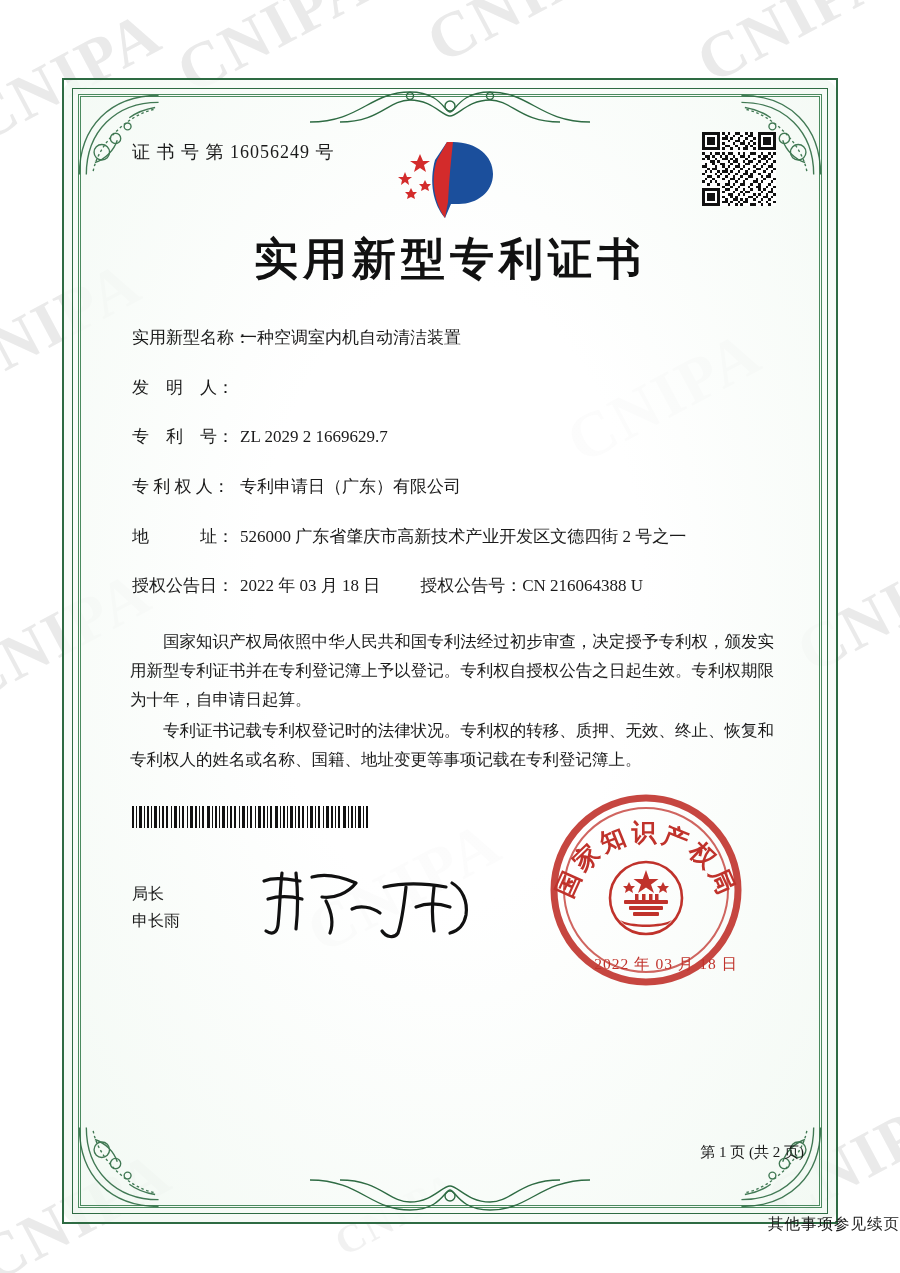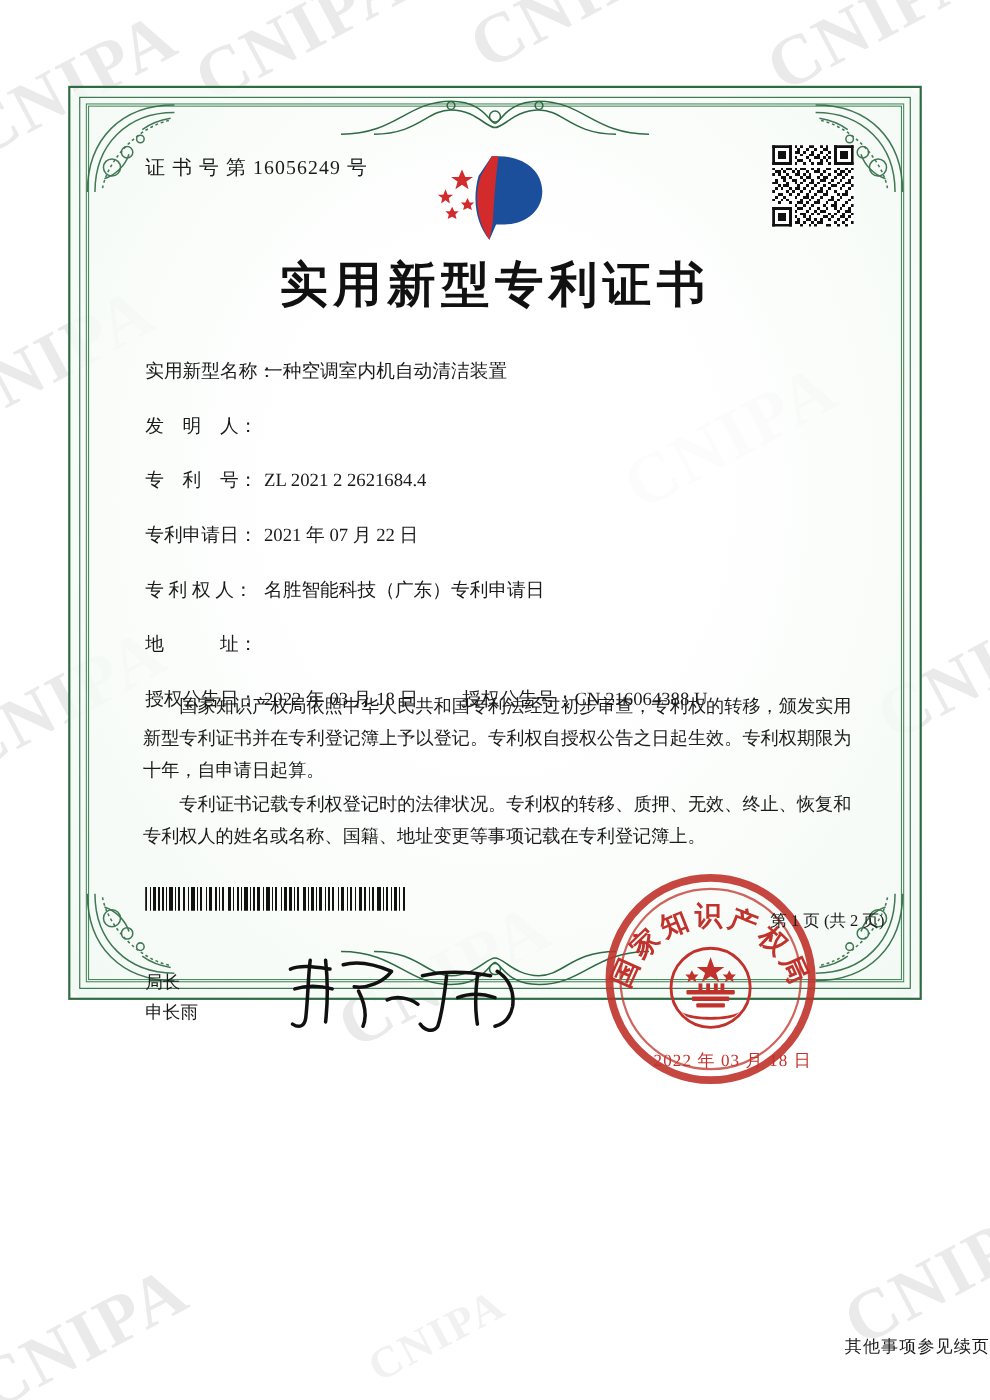--- a/index.html
+++ b/index.html
@@ -34,21 +34,21 @@
     white-space: nowrap;
     letter-spacing: 2px;
   }
 
   
   .cert {
     position: absolute;
     left: 62px;
     top: 78px;
     width: 776px;
-    height: 831px;
+    height: 1146px;
     z-index: 2;
     background: radial-gradient(ellipse at 50% 45%, rgba(255,255,255,0.85) 35%, rgba(240,248,241,0.85) 100%);
     border-radius: 19px;
   }
   .frame-outer {
     position: absolute;
     inset: 0;
     border: 2px solid #2e6b43;
   }
   .frame-inner {
@@ -578,43 +578,40 @@
     <div class="fields">
       <div class="field-row">
         <div class="field-label">实用新型名称：</div>
         <div class="field-value">一种空调室内机自动清洁装置</div>
       </div>
       <div class="field-row">
         <div class="field-label">发　明　人：</div>
       </div>
       <div class="field-row">
         <div class="field-label">专　利　号：</div>
-        <div class="field-value">ZL 2021 2 2621684.4</div>
-      </div>
-      <div class="field-row">
-        <div class="field-label">专利申请日：</div>
-        <div class="field-value">2021 年 07 月 22 日</div>
+        <div class="field-value">ZL 2029 2 1669629.7</div>
       </div>
       <div class="field-row">
         <div class="field-label">专 利 权 人：</div>
-        <div class="field-value">名胜智能科技（广东）专利申请日</div>
+        <div class="field-value">专利申请日（广东）有限公司</div>
       </div>
       <div class="field-row">
         <div class="field-label">地　　　址：</div>
+        <div class="field-value">526000 广东省肇庆市高新技术产业开发区文德四街 2 号之一</div>
       </div>
       <div class="field-row two-col">
         <div class="field-label">授权公告日：</div>
         <div class="field-value">2022 年 03 月 18 日</div>
         <div class="second-label">授权公告号：</div>
         <div class="field-value">CN 216064388 U</div>
       </div>
     </div>
 
     <div class="paragraphs">
-      <p>国家知识产权局依照中华人民共和国专利法经过初步审查，专利权的转移，颁发实用新型专利证书并在专利登记簿上予以登记。专利权自授权公告之日起生效。专利权期限为十年，自申请日起算。</p>
+      <p>国家知识产权局依照中华人民共和国专利法经过初步审查，决定授予专利权，颁发实用新型专利证书并在专利登记簿上予以登记。专利权自授权公告之日起生效。专利权期限为十年，自申请日起算。</p>
       <p>专利证书记载专利权登记时的法律状况。专利权的转移、质押、无效、终止、恢复和专利权人的姓名或名称、国籍、地址变更等事项记载在专利登记簿上。</p>
     </div>
 
     <svg class="barcode" viewBox="0 0 240 22" shape-rendering="crispEdges">
       <g fill="#111">
         <rect x="0" y="0" width="2" height="22"></rect>
           <rect x="4" y="0" width="1" height="22"></rect>
         <rect x="7" y="0" width="3" height="22"></rect>
           <rect x="12" y="0" width="1" height="22"></rect>
         <rect x="15" y="0" width="2" height="22"></rect>

